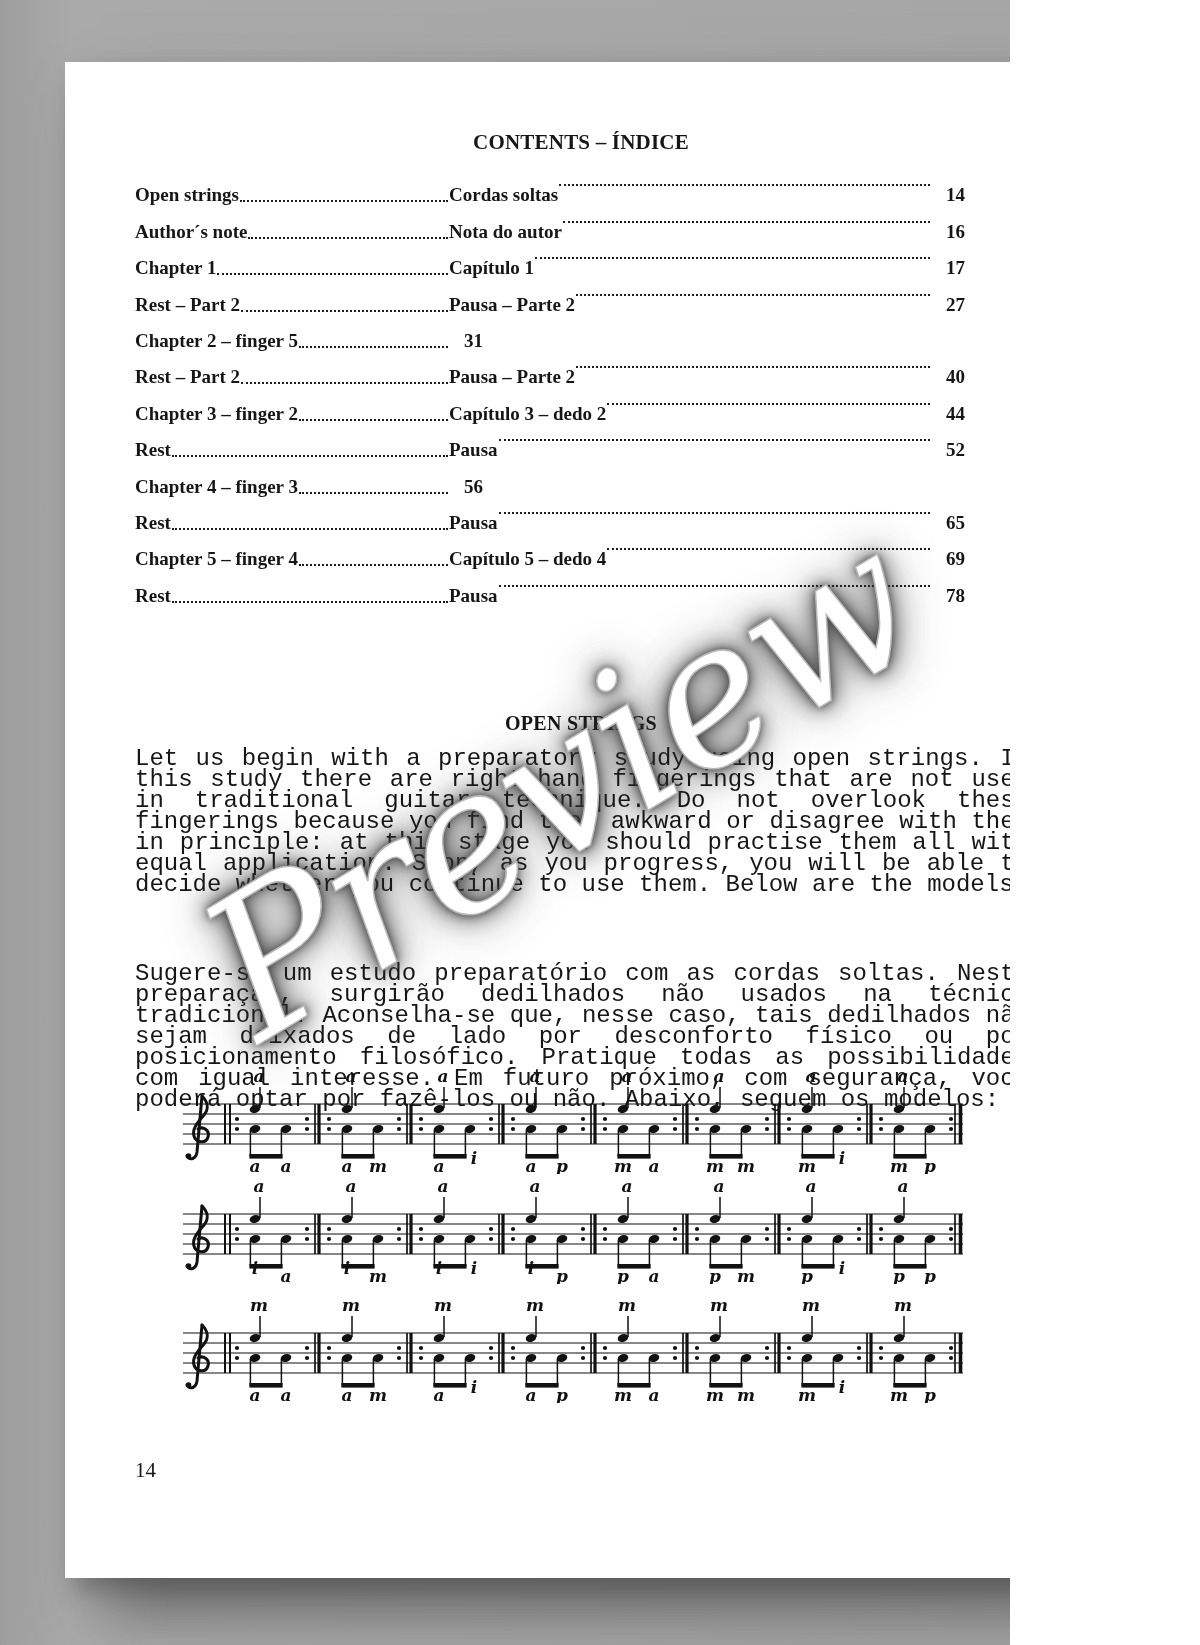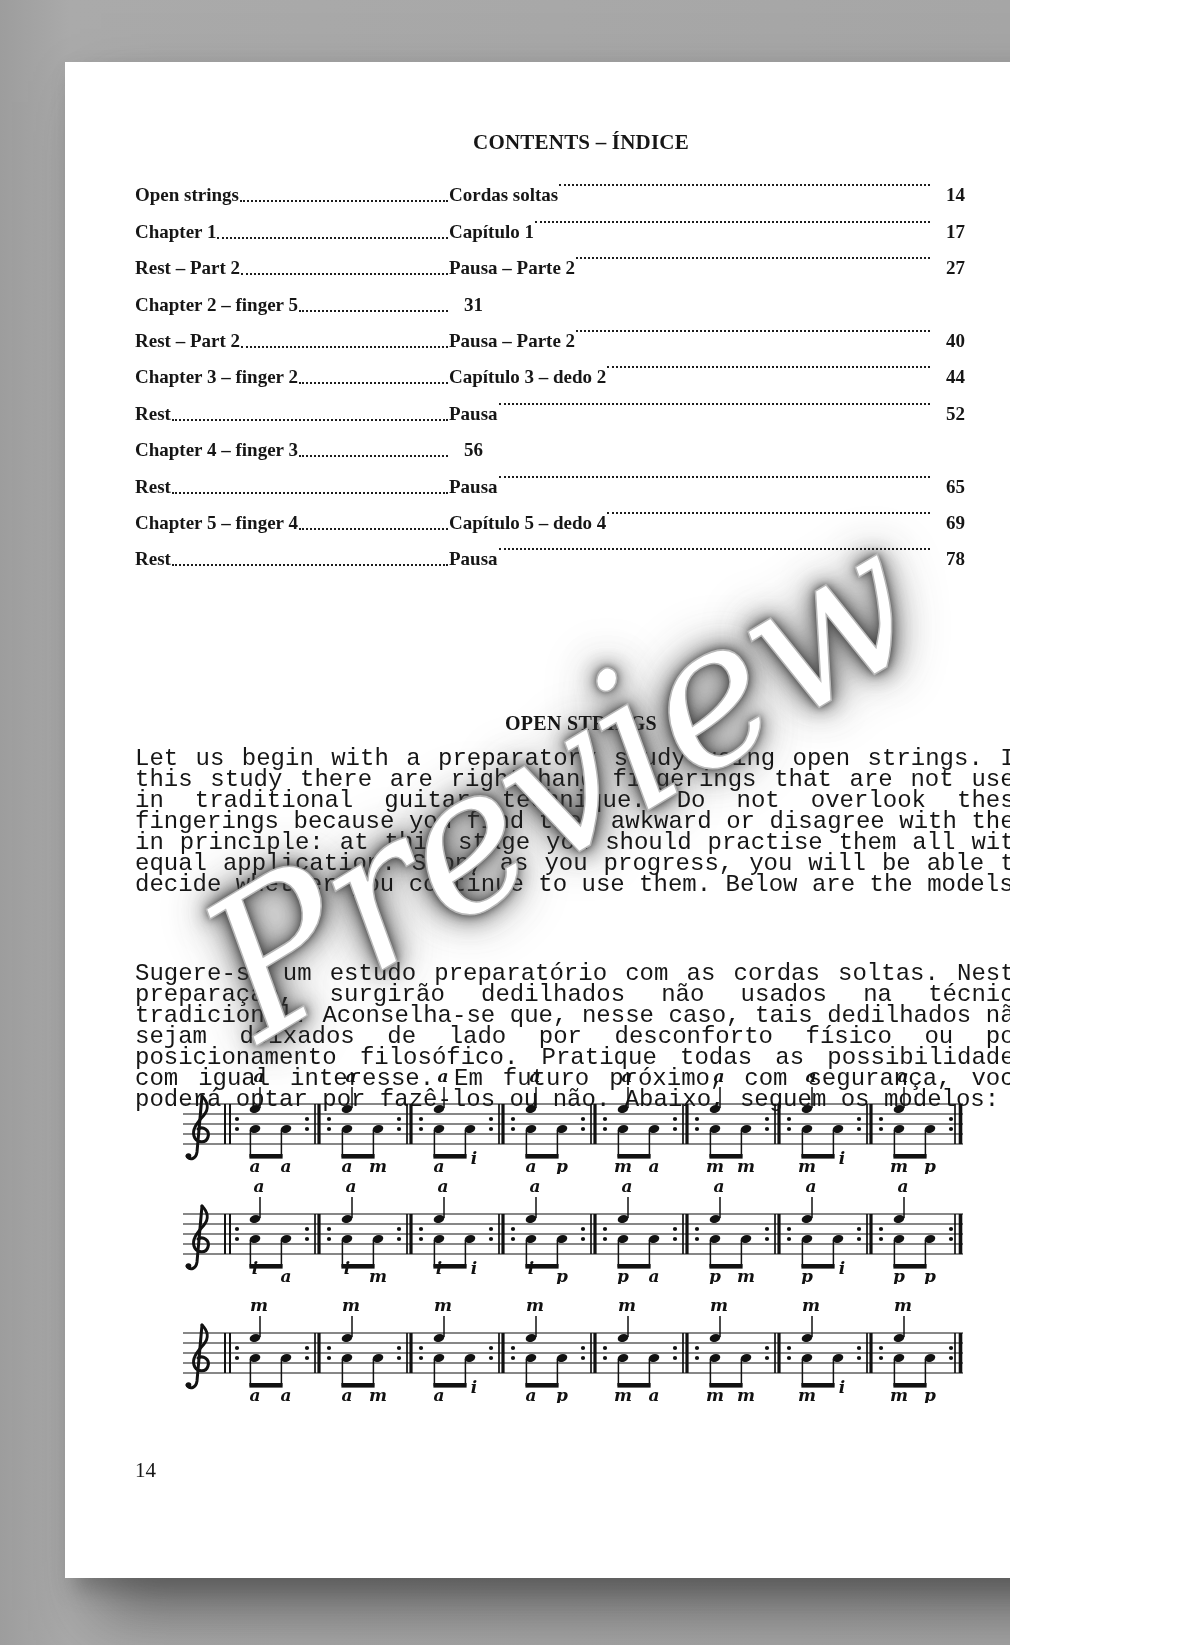--- a/index.html
+++ b/index.html
@@ -72,20 +72,31 @@
         <div class="toc-row">
           <div class="toc-cell-en">
             <span class="toc-label">Open strings</span>
             <span class="leader"></span>
           </div>
           <div class="toc-cell-pt">
             <span class="toc-label">Cordas soltas</span>
             <span class="leader"></span>
           </div>
           <div class="toc-page">14</div>
+        </div>
+        <div class="toc-row">
+          <div class="toc-cell-en">
+            <span class="toc-label">Author´s note</span>
+            <span class="leader"></span>
+          </div>
+          <div class="toc-cell-pt">
+            <span class="toc-label">Nota do autor</span>
+            <span class="leader"></span>
+          </div>
+          <div class="toc-page">16</div>
         </div>
         <div class="toc-row">
           <div class="toc-cell-en">
             <span class="toc-label">Chapter 1</span>
             <span class="leader"></span>
           </div>
           <div class="toc-cell-pt">
             <span class="toc-label">Capítulo 1</span>
             <span class="leader"></span>
           </div>

